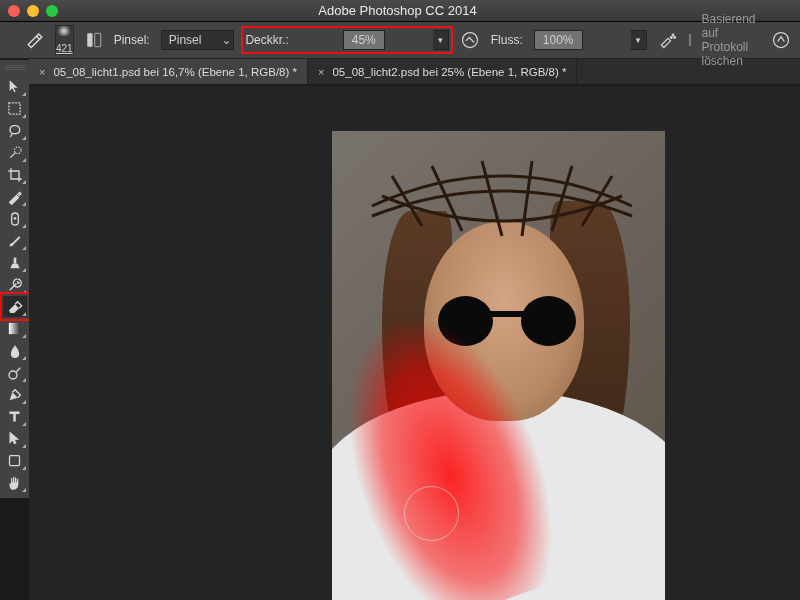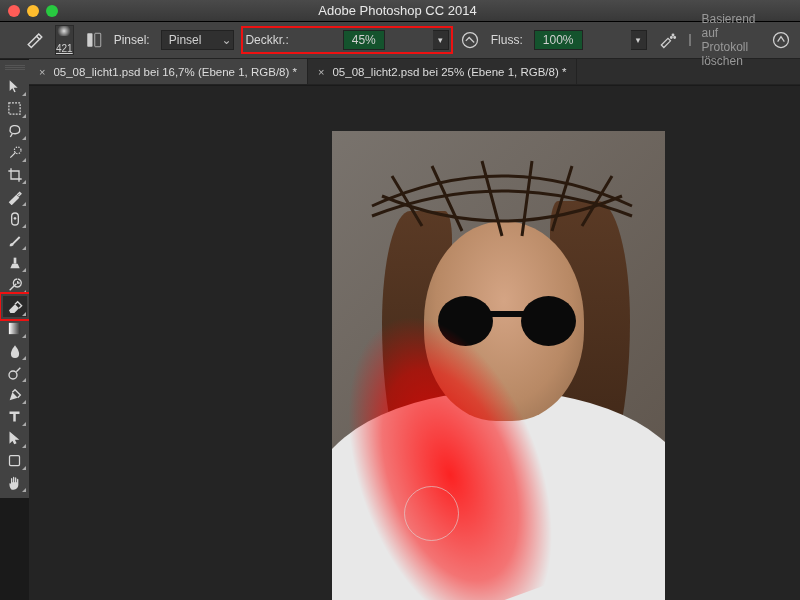--- a/index.html
+++ b/index.html
@@ -18,21 +18,21 @@
     .options-bar { height: 37px; background: #424242; display: flex; align-items: center; padding: 0 12px 0 26px; gap: 11px; border-bottom: 1px solid #222; }
     .tool-badge { width: 26px; height: 26px; display: flex; align-items: center; justify-content: center; }
     .brush-preview { width: 40px; height: 30px; background: #3a3a3a; border: 1px solid #2a2a2a; display: flex; flex-direction: column; align-items: center; justify-content: space-between; font-size: 9px; text-decoration: underline; }
     .brush-preview .dot { width: 16px; height: 10px; background: radial-gradient(circle, #ddd 0%, transparent 70%); }
     .brush-preview .n { margin-top:-2px; font-size:10px;}
     .icon-btn { width: 26px; height: 26px; display: flex; align-items: center; justify-content: center; color: #cfcfcf;}
     .label { font-size: 12px; color: #d8d8d8; }
     .dd { background: #303030; border: 1px solid #222; height: 20px; display: flex; align-items: center; padding: 0 4px 0 7px; gap: 20px; font-size: 12px; }
     .dd .arr { width: 8px; text-align: center; color:#bbb;}
     .pct-box { display: flex; align-items: center; gap: 48px; }
-    .pct-val { background: #14532d; border:1px solid #222; height: 20px; display:flex; align-items:center; padding: 0 8px; min-width:42px; }
+    .pct-val { background: #737373; border:1px solid #222; height: 20px; display:flex; align-items:center; padding: 0 8px; min-width:42px; }
     .pct-ctrl { background: #303030; border:1px solid #222; border-left:none; width:16px; height:20px; display:flex; align-items:center; justify-content:center; font-size:9px;}
     .highlight-red { outline: 2px solid #e11; outline-offset: 2px;}
     .chk { width:12px; height:12px; border:1px solid #777; background:#333;}
     .chk-label { color:#999; font-size: 12px;}
 
     
     .tab-bar { margin-left: 29px; height: 26px; background: #2d2d2d; display: flex; align-items: stretch; border-bottom: 1px solid #222; }
     .tab { display:flex; align-items:center; padding:0 10px; gap:8px; font-size:11.5px; color:#ddd; border-right:1px solid #222; }
     .tab.active { background:#424242;}
     .tab .x { font-size: 11px; color:#bbb;}

